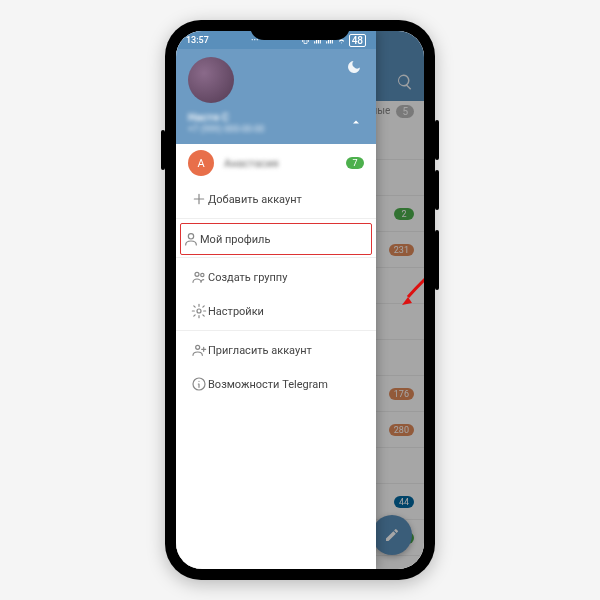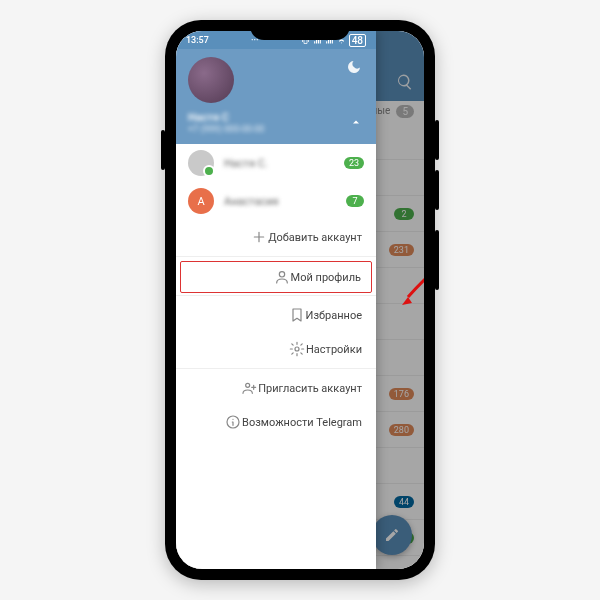--- a/index.html
+++ b/index.html
@@ -85,27 +85,27 @@
   .acct { display:flex; align-items:center; padding:6px 12px; gap:10px; }
   .acct .av { width:26px; height:26px; border-radius:50%; background:#ccc; position:relative;
     display:flex;align-items:center;justify-content:center;color:#fff;font-size:11px;}
   .acct .av.on::after{content:"";position:absolute;right:-1px;bottom:-1px;width:8px;height:8px;
     background:#4db04d;border:2px solid #fff;border-radius:50%;}
   .acct .nm { flex:1; font-size:11px; color:#666; filter:blur(2px);}
   .acct .bd { background:#4db04d; color:#fff; border-radius:10px; font-size:9px;
     min-width:18px; text-align:center; padding:1px 5px;}
   .menu { flex:1; overflow-y:auto; }
   .mi { display:flex; align-items:center; padding:9px 14px;
-    font-size:11px; color:#444;justify-content:flex-end; }
+    font-size:11px; color:#444; }
   .mi .ic { width:18px; display:flex; align-items:center; justify-content:center;}
   .mi .ic svg { width:16px; height:16px; fill:none; stroke:#888; stroke-width:1.8;
     stroke-linecap:round; stroke-linejoin:round;}
   .mi.plus .ic svg{ stroke:#888;}
   .sep { height:1px; background:#eee; margin:2px 0;}
-  .mi.hl { border:1.5px solid #d33; border-radius:2px; margin:2px 4px; padding:7px 10px;}
+  .mi.hl { border:1.5px solid #d33; border-radius:2px; margin:2px 4px; padding:7px 1px;}
 
   
   .arrow { position:absolute; left:218px; top:232px; pointer-events:none; }
   .arrow svg { width:50px; height:50px; }
 </style>
 </head>
 <body>
 
 <div class="phone">
   <div class="side-btn side-l"></div>
@@ -214,25 +214,20 @@
         <div class="uphone">+7 (999) 000-00-00</div>
         <div class="chev">
           <svg viewBox="0 0 24 24">
               <path d="M6 15l6-6 6 6"></path>
             </svg>
         </div>
       </div>
 
       <div class="accts" id="accts">
           <div class="acct">
-            <div class="av on" style="background:#c9c9c9"></div>
-  <div class="nm">Настя С.</div>
-  <div class="bd">23</div>
-          </div>
-          <div class="acct">
             <div class="av " style="background:#e86f4a">А</div>
   <div class="nm">Анастасия</div>
   <div class="bd">7</div>
           </div>
         </div>
 
       <div class="mi plus">
         <span class="ic">
             <svg viewBox="0 0 24 24">
               <path d="M12 5v14M5 12h14"></path>
@@ -249,24 +244,26 @@
                 <circle cx="12" cy="8" r="4"></circle>
                 <path d="M4 21c0-4 4-6 8-6s8 2 8 6"></path>
               </svg>
             </span>
           <span>Мой профиль</span>
         </div>
         <div class="sep"></div>
         <div class="mi">
           <span class="ic">
               <svg viewBox="0 0 24 24">
-                <path d="M6 3h12v18l-6-4-6 4V3z"></path>
-              </svg>
-            </span>
-          <span>Избранное</span>
+                <circle cx="9" cy="8" r="3"></circle>
+                <circle cx="17" cy="9" r="2.5"></circle>
+                <path d="M3 20c0-3 3-5 6-5s6 2 6 5M15 20c0-2 2-4 4-4"></path>
+              </svg>
+            </span>
+          <span>Создать группу</span>
         </div>
         <div class="mi">
           <span class="ic">
               <svg viewBox="0 0 24 24">
                 <circle cx="12" cy="12" r="3"></circle>
                 <path d="M12 2v3M12 19v3M4.2 4.2l2 2M17.8 17.8l2 2M2 12h3M19 12h3M4.2 19.8l2-2M17.8 6.2l2-2"></path>
               </svg>
             </span>
           <span>Настройки</span>
         </div>

